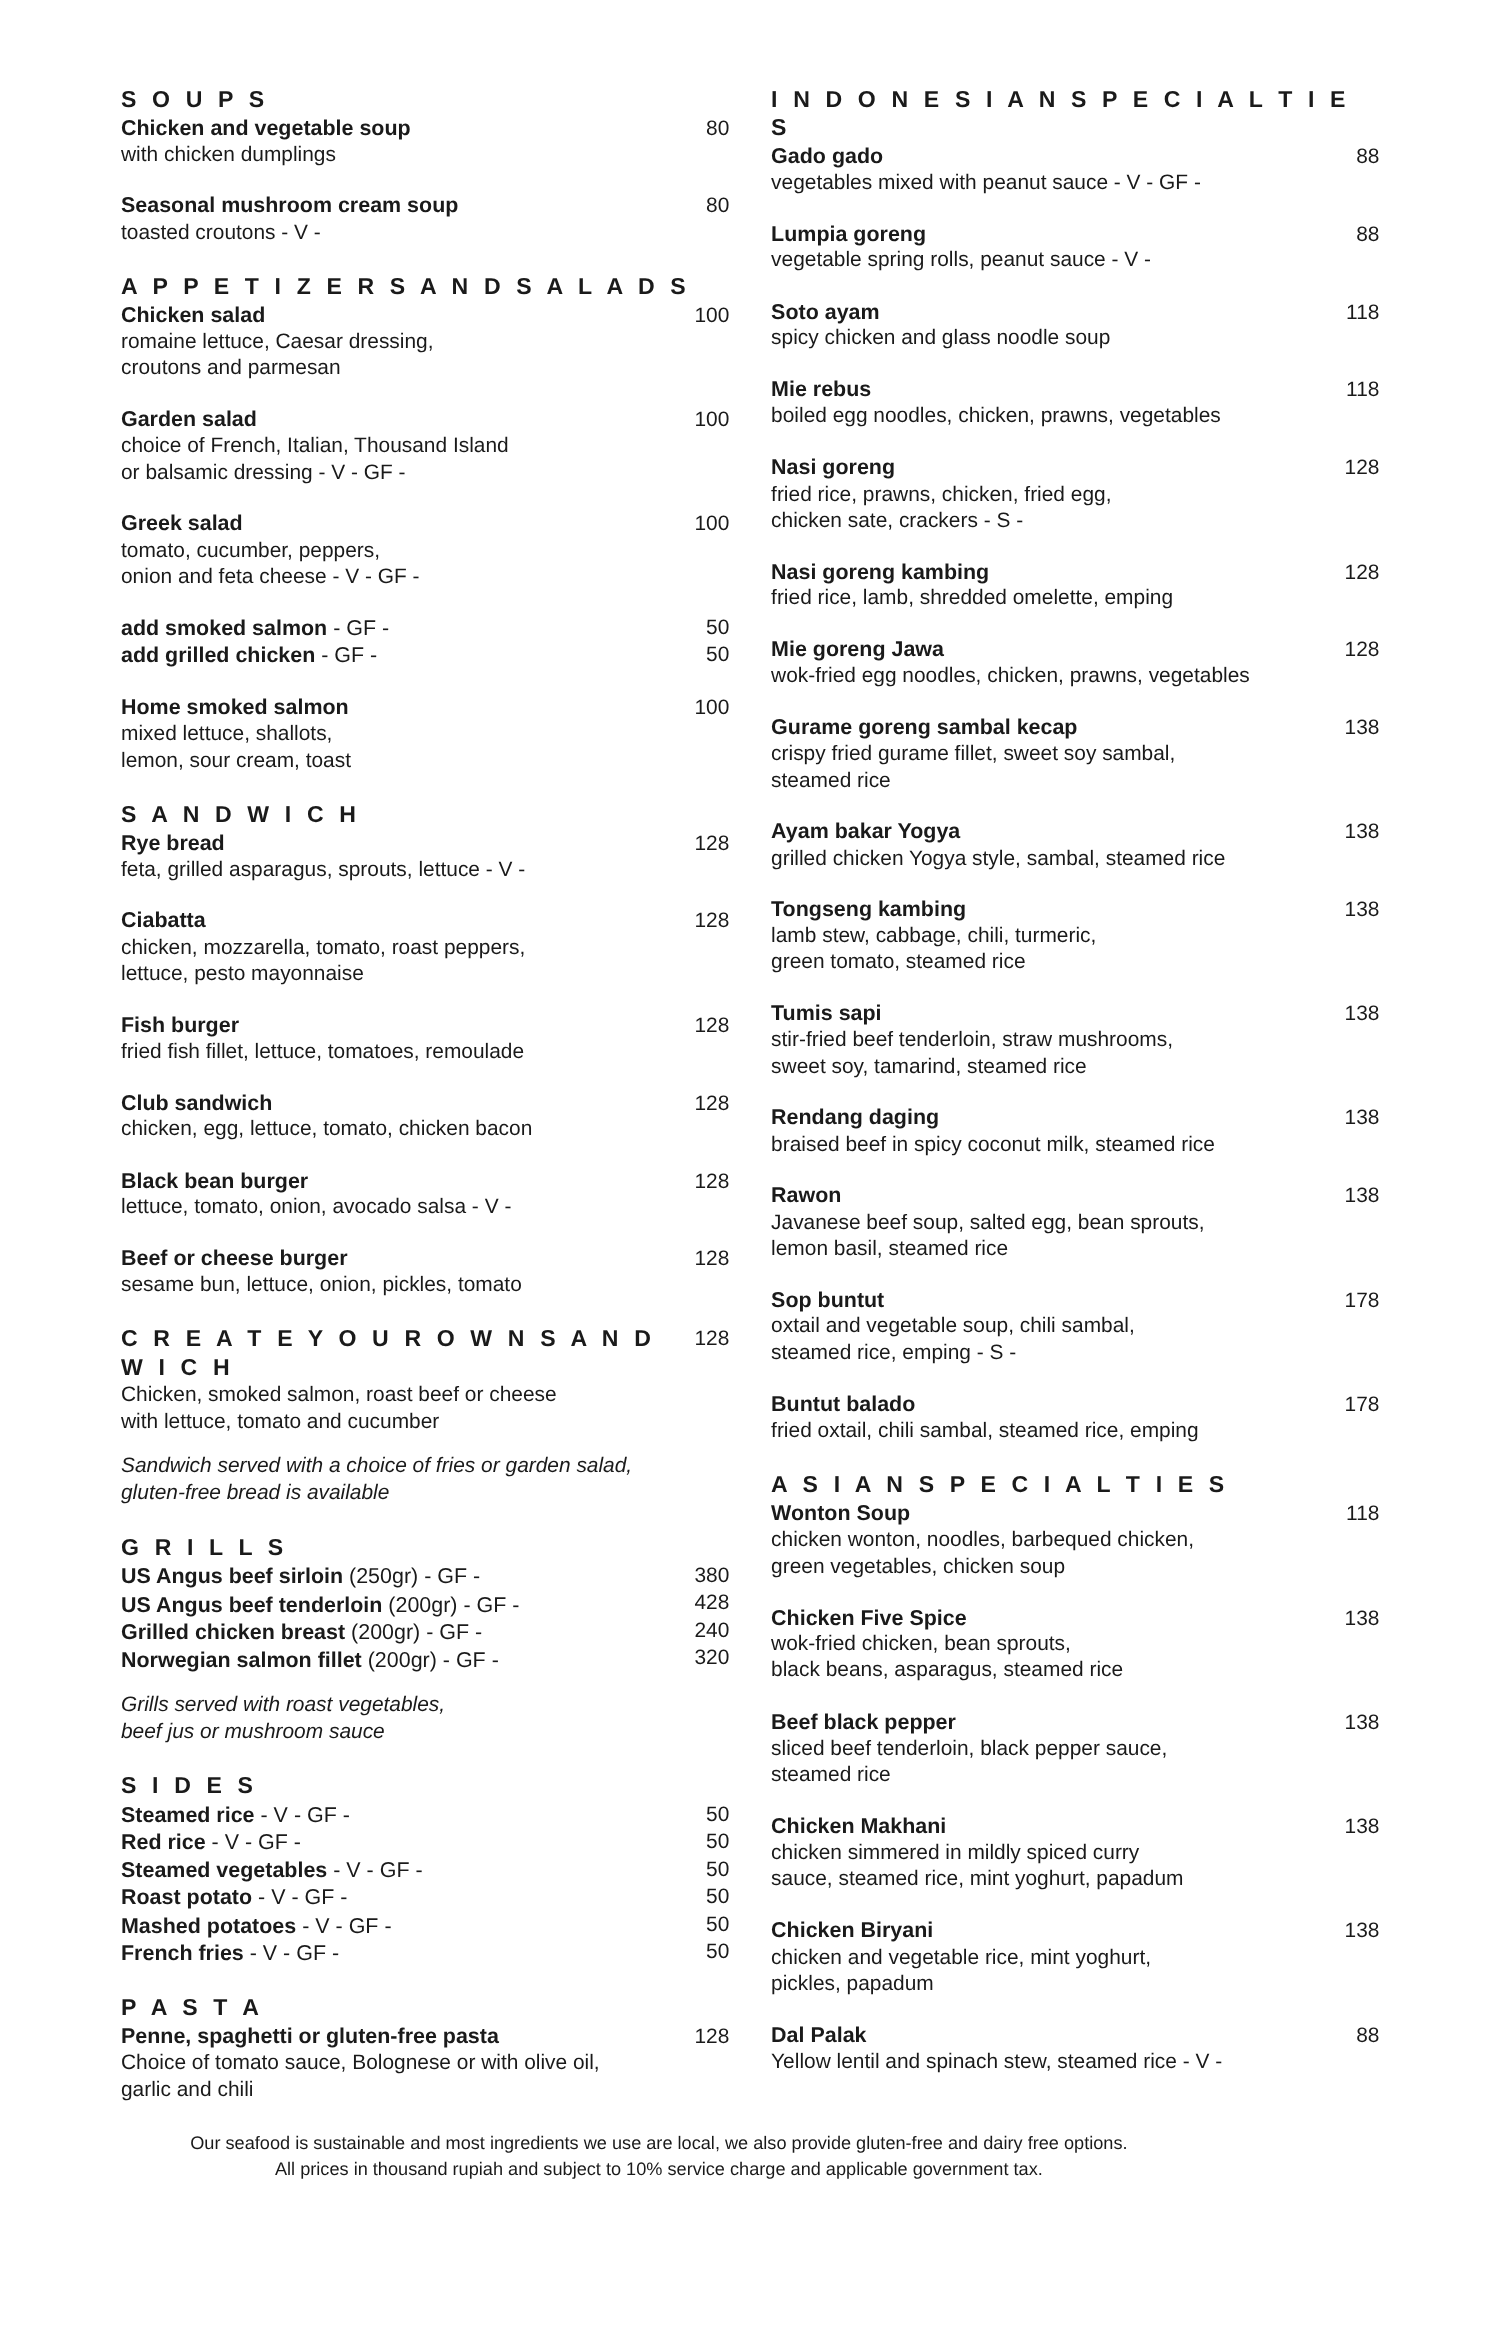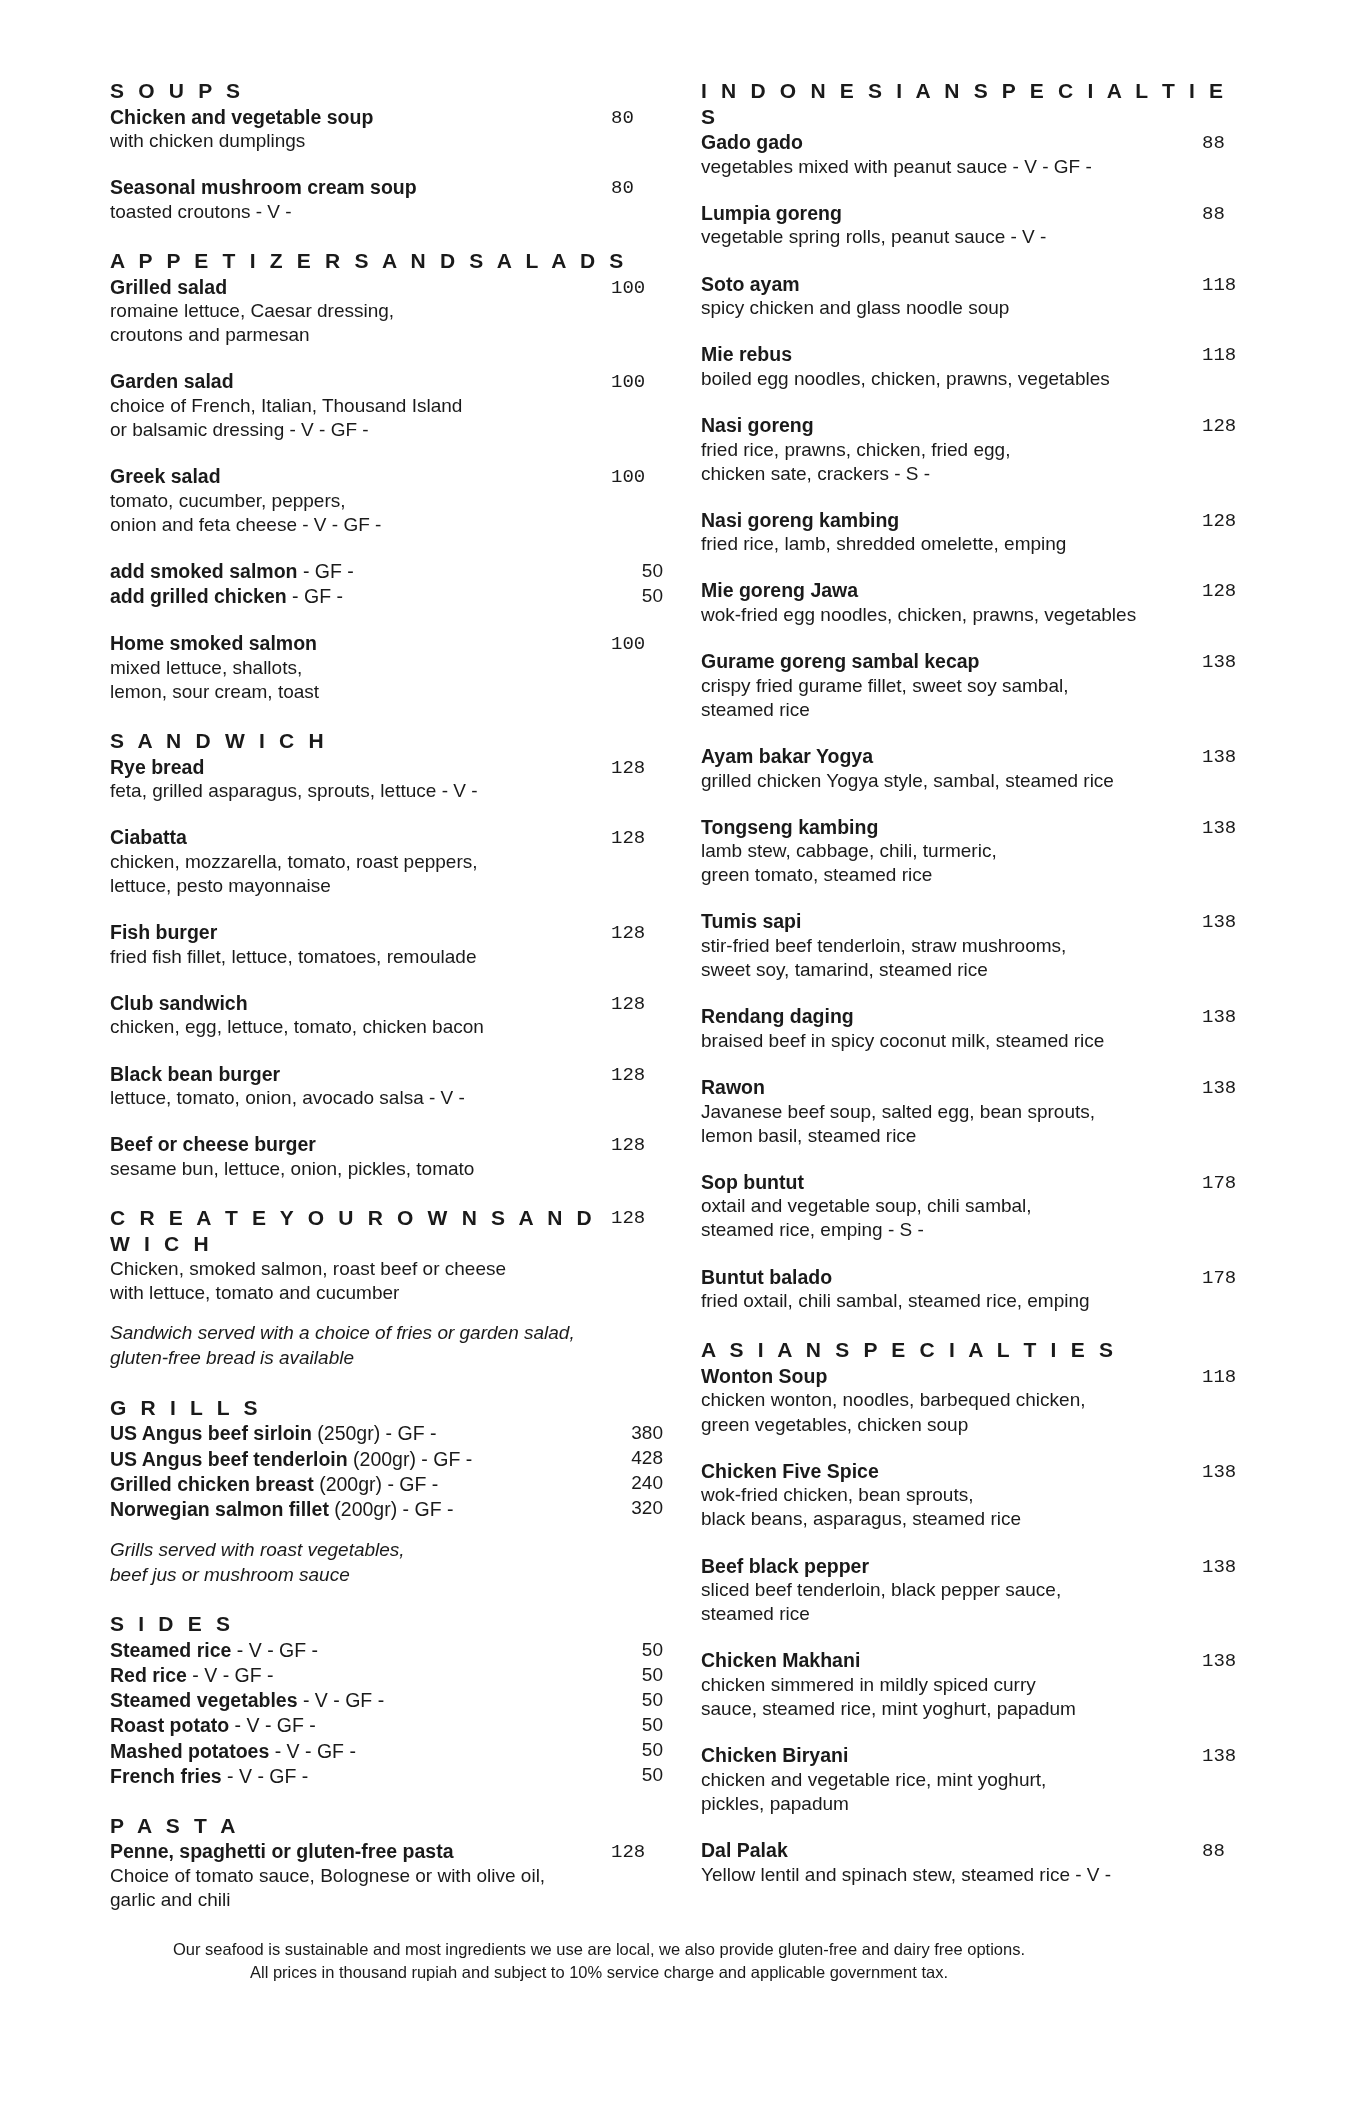--- a/index.html
+++ b/index.html
@@ -50,24 +50,24 @@
   }
   .item-desc {
     font-size: 19px;
     font-weight: normal;
     line-height: 1.27;
   }
   .item-price {
     font-size: 19px;
     font-weight: normal;
     line-height: 1.3;
+    text-align: right;
     min-width: 52px;
     white-space: nowrap;
     padding-top: 1px;
-    font-family: Liberation Mono, monospace;
   }
   .note {
     font-size: 19px;
     font-style: italic;
     line-height: 1.3;
     margin-top: 16px;
   }
 
   
   .stack { display: flex; justify-content: space-between; margin-top: 0; }
@@ -115,21 +115,21 @@
         <div class="item">
           <div class="item-text">
             <div class="item-name">Seasonal mushroom cream soup</div>
             <div class="item-desc">toasted croutons - V -</div>
           </div>
           <div class="item-price">80</div>
         </div>
         <div class="section-title">A P P E T I Z E R S   A N D   S A L A D S</div>
         <div class="item attached">
           <div class="item-text">
-            <div class="item-name">Grilled salad</div>
+            <div class="item-name">Chicken salad</div>
             <div class="item-desc">romaine lettuce, Caesar dressing,<br>croutons and parmesan</div>
           </div>
           <div class="item-price">100</div>
         </div>
         <div class="item">
           <div class="item-text">
             <div class="item-name">Garden salad</div>
             <div class="item-desc">choice of French, Italian, Thousand Island<br>or balsamic dressing - V - GF -</div>
           </div>
           <div class="item-price">100</div>

